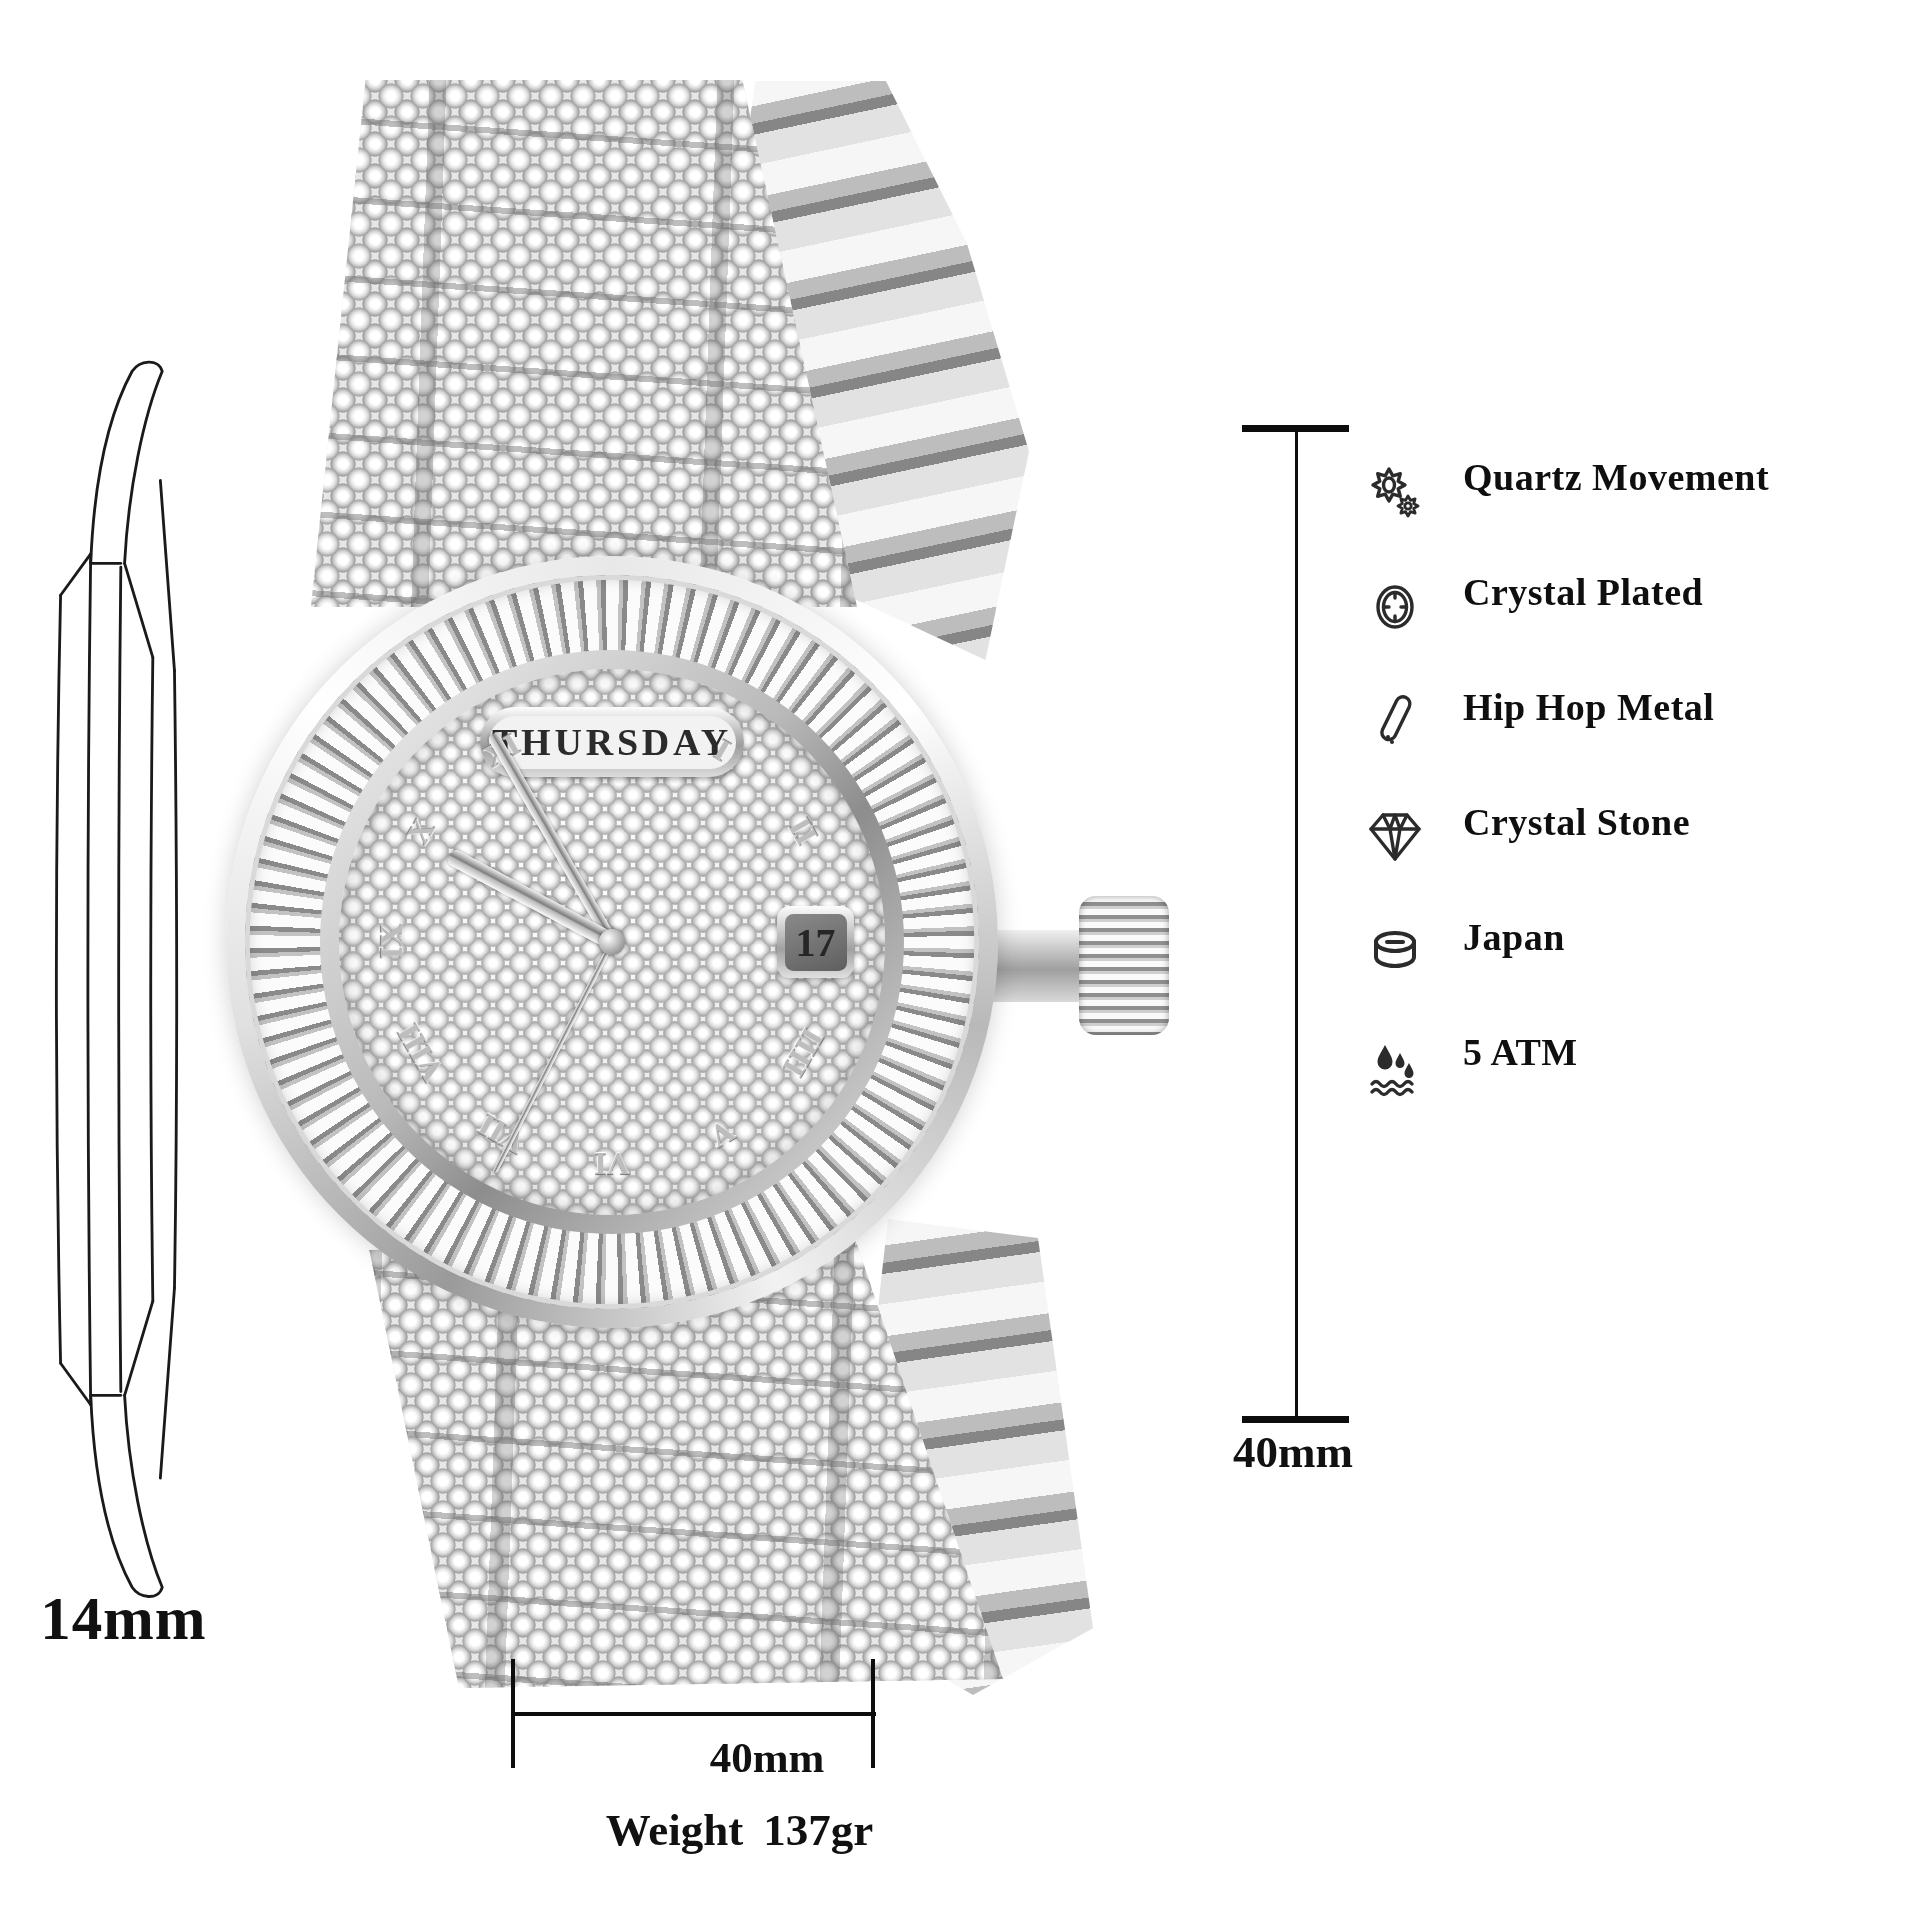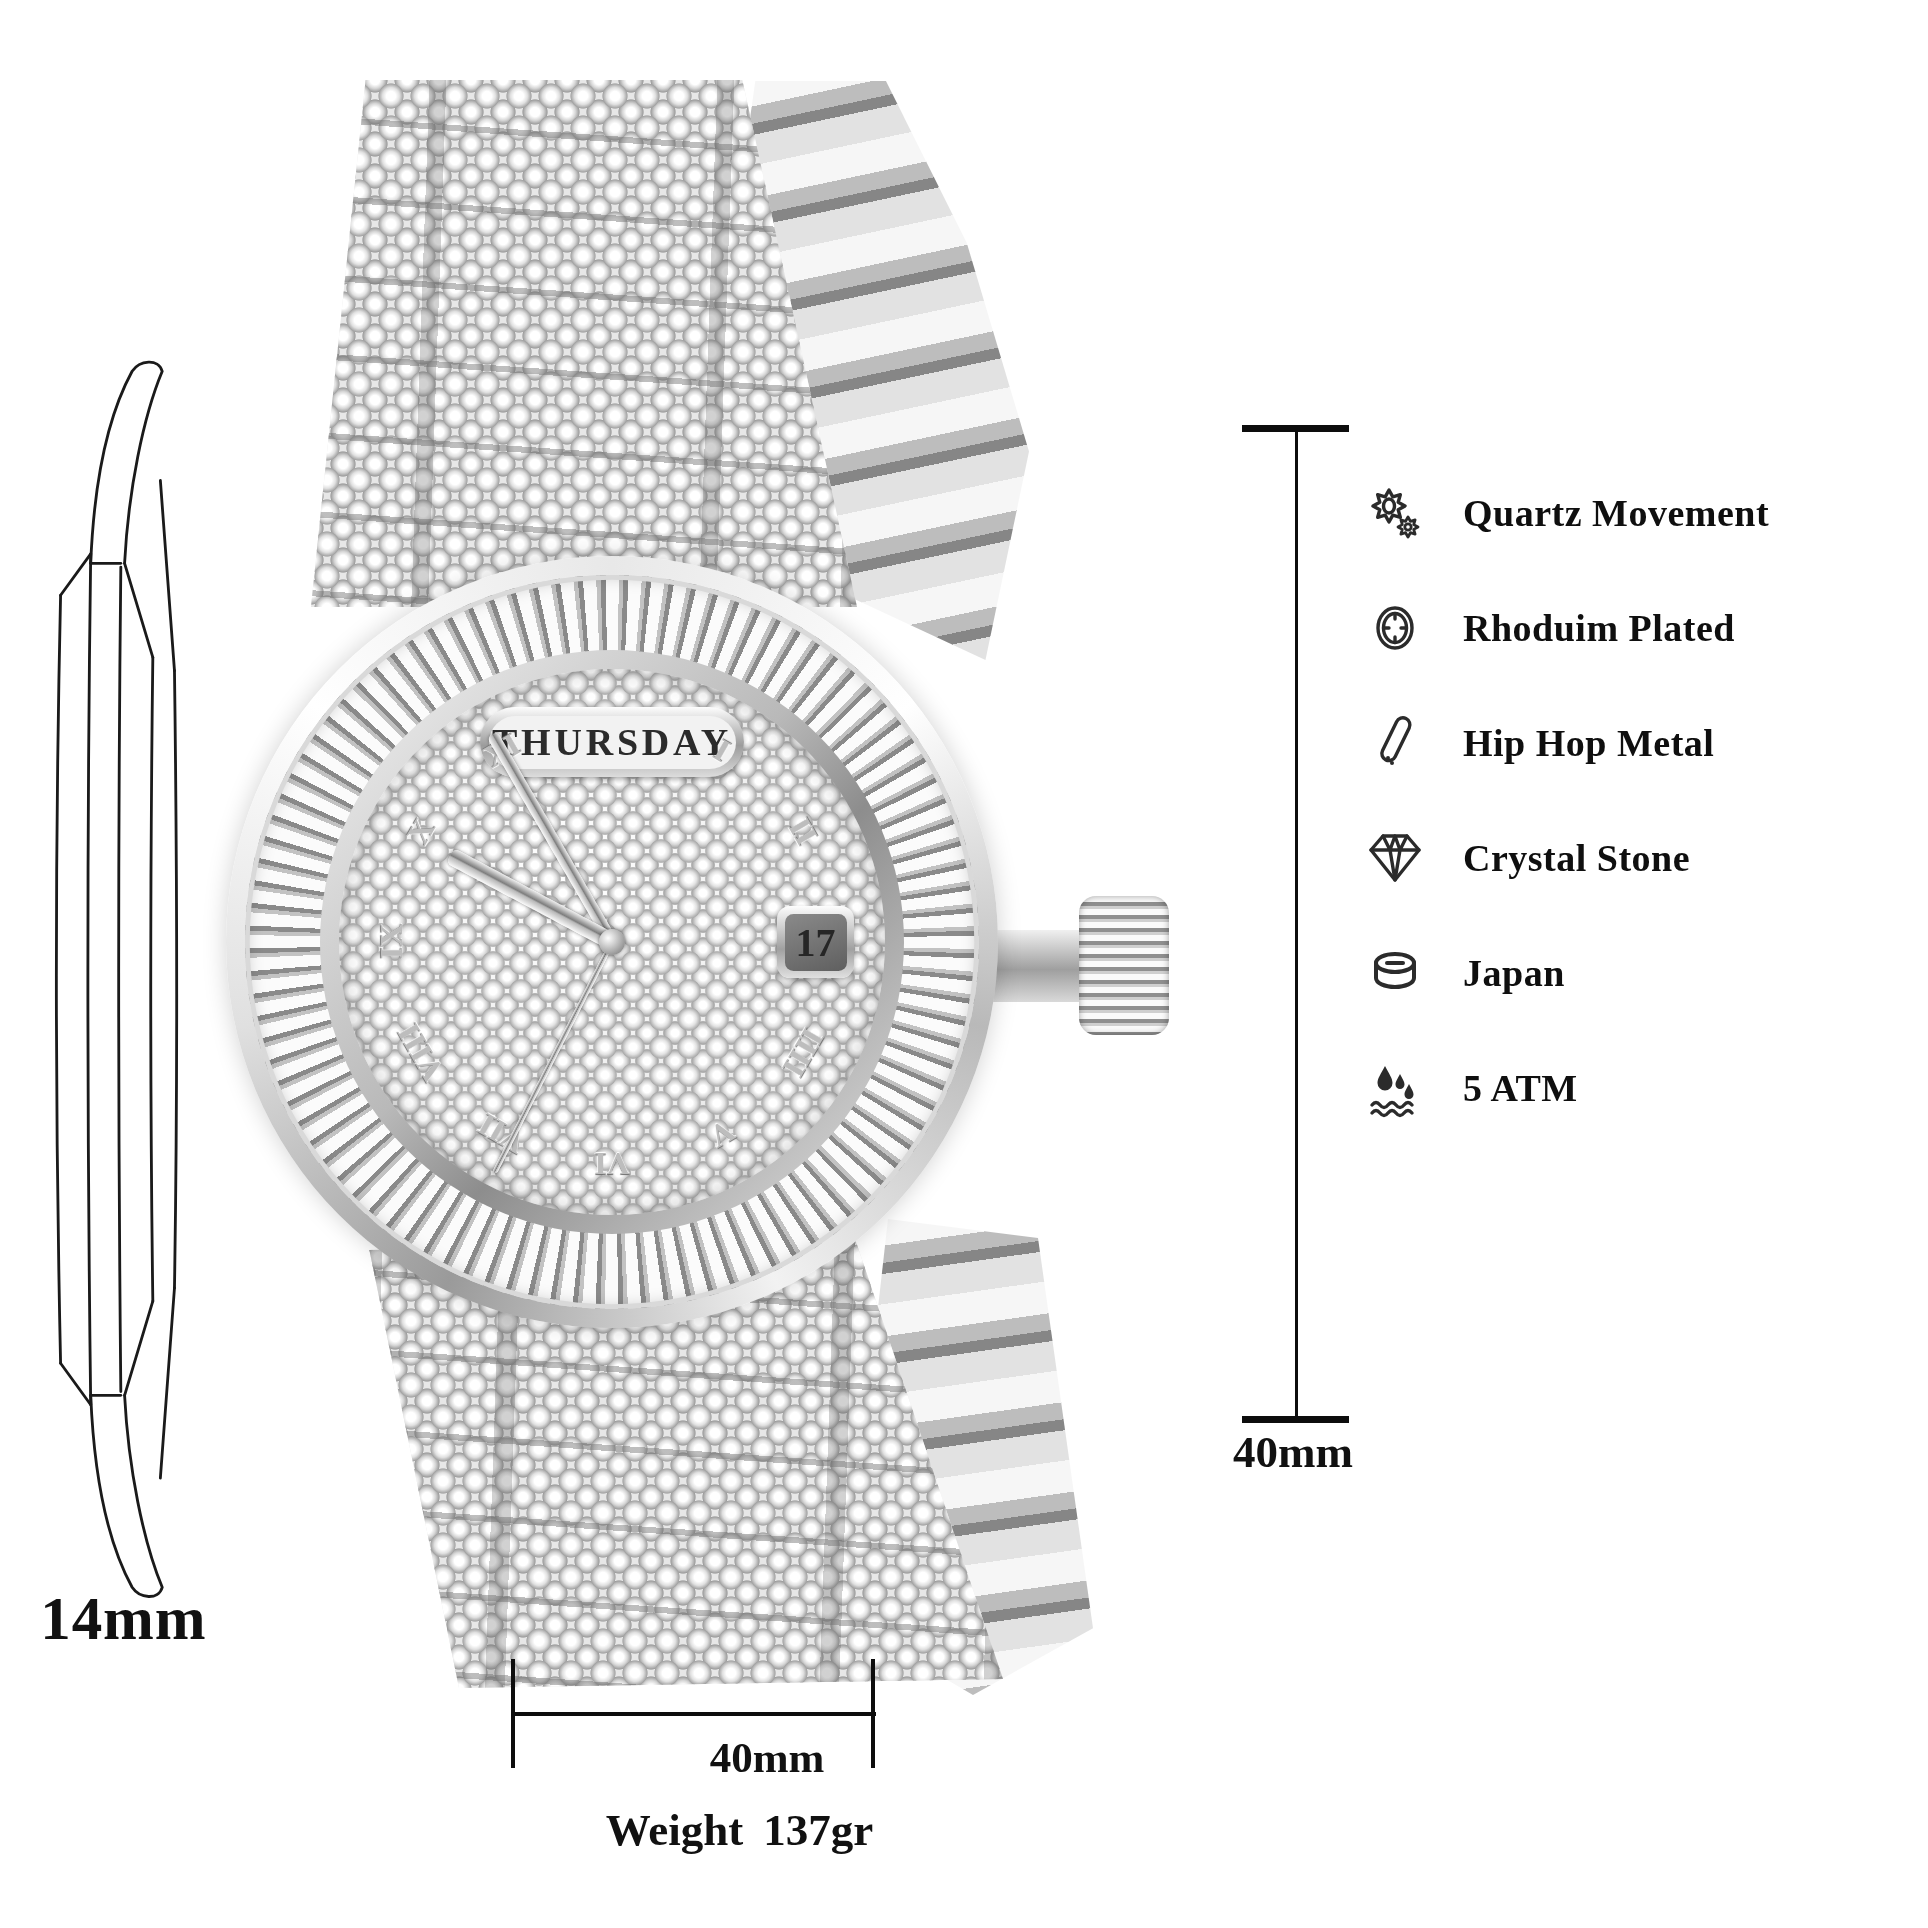--- a/index.html
+++ b/index.html
@@ -108,21 +108,21 @@
   #hdim-line{left:513px;top:1712px;width:363px;height:3.8px;}
   #hdim-tick-left{left:511px;top:1659px;width:3.8px;height:109px;}
   #hdim-tick-right{left:871px;top:1659px;width:3.8px;height:109px;}
   #hdim-label{left:654px;top:1733px;width:226px;text-align:center;
     font-size:43px;font-weight:bold;z-index:6;}
   #weight-row{left:490px;top:1804px;width:499px;display:flex;justify-content:center;gap:20px;
     font-size:45px;font-weight:bold;z-index:6;}
 
   
   #features{left:1358px;top:455px;width:546px;z-index:6;}
-  .feature-row{display:flex;align-items:center;height:115px;}
+  .feature-row{display:flex;height:115px;}
   .feature-icon{width:73px;height:73px;display:flex;align-items:center;justify-content:center;flex:0 0 73px;}
   .feature-icon svg{width:64px;height:64px;}
   .feature-label{margin-left:32px;font-size:38px;font-weight:bold;white-space:nowrap;
     color:#0f0f0f;letter-spacing:0.5px;}
   .ink{stroke:#2b2b2b;fill:none;stroke-width:3.4;stroke-linecap:round;stroke-linejoin:round;}
   .ink-fill{fill:#2b2b2b;stroke:none;}
 </style>
 </head>
 <body>
 
@@ -209,21 +209,21 @@
   </div>
 
   <div class="feature-row">
     <span class="feature-icon">
       <svg viewBox="0 0 64 64">
         <ellipse class="ink" cx="32" cy="32" rx="17" ry="20"></ellipse>
         <ellipse class="ink" cx="32" cy="32" rx="11.5" ry="14.5"></ellipse>
         <path class="ink" d="M32,17.5 v5.5 M32,46.5 v-5.5 M20.5,32 h5.5 M43.5,32 h-5.5"></path>
       </svg>
     </span>
-    <span class="feature-label">Rhoduim Plated</span>
+    <span class="feature-label">Crystal Plated</span>
   </div>
 
   <div class="feature-row">
     <span class="feature-icon">
       <svg viewBox="0 0 64 64">
         <g transform="rotate(26 32 30)">
           <rect class="ink" x="25" y="5" width="14" height="46" rx="7"></rect>
         </g>
         <circle class="ink-fill" cx="25" cy="47" r="2"></circle>
         <circle class="ink-fill" cx="29" cy="52" r="2"></circle>

